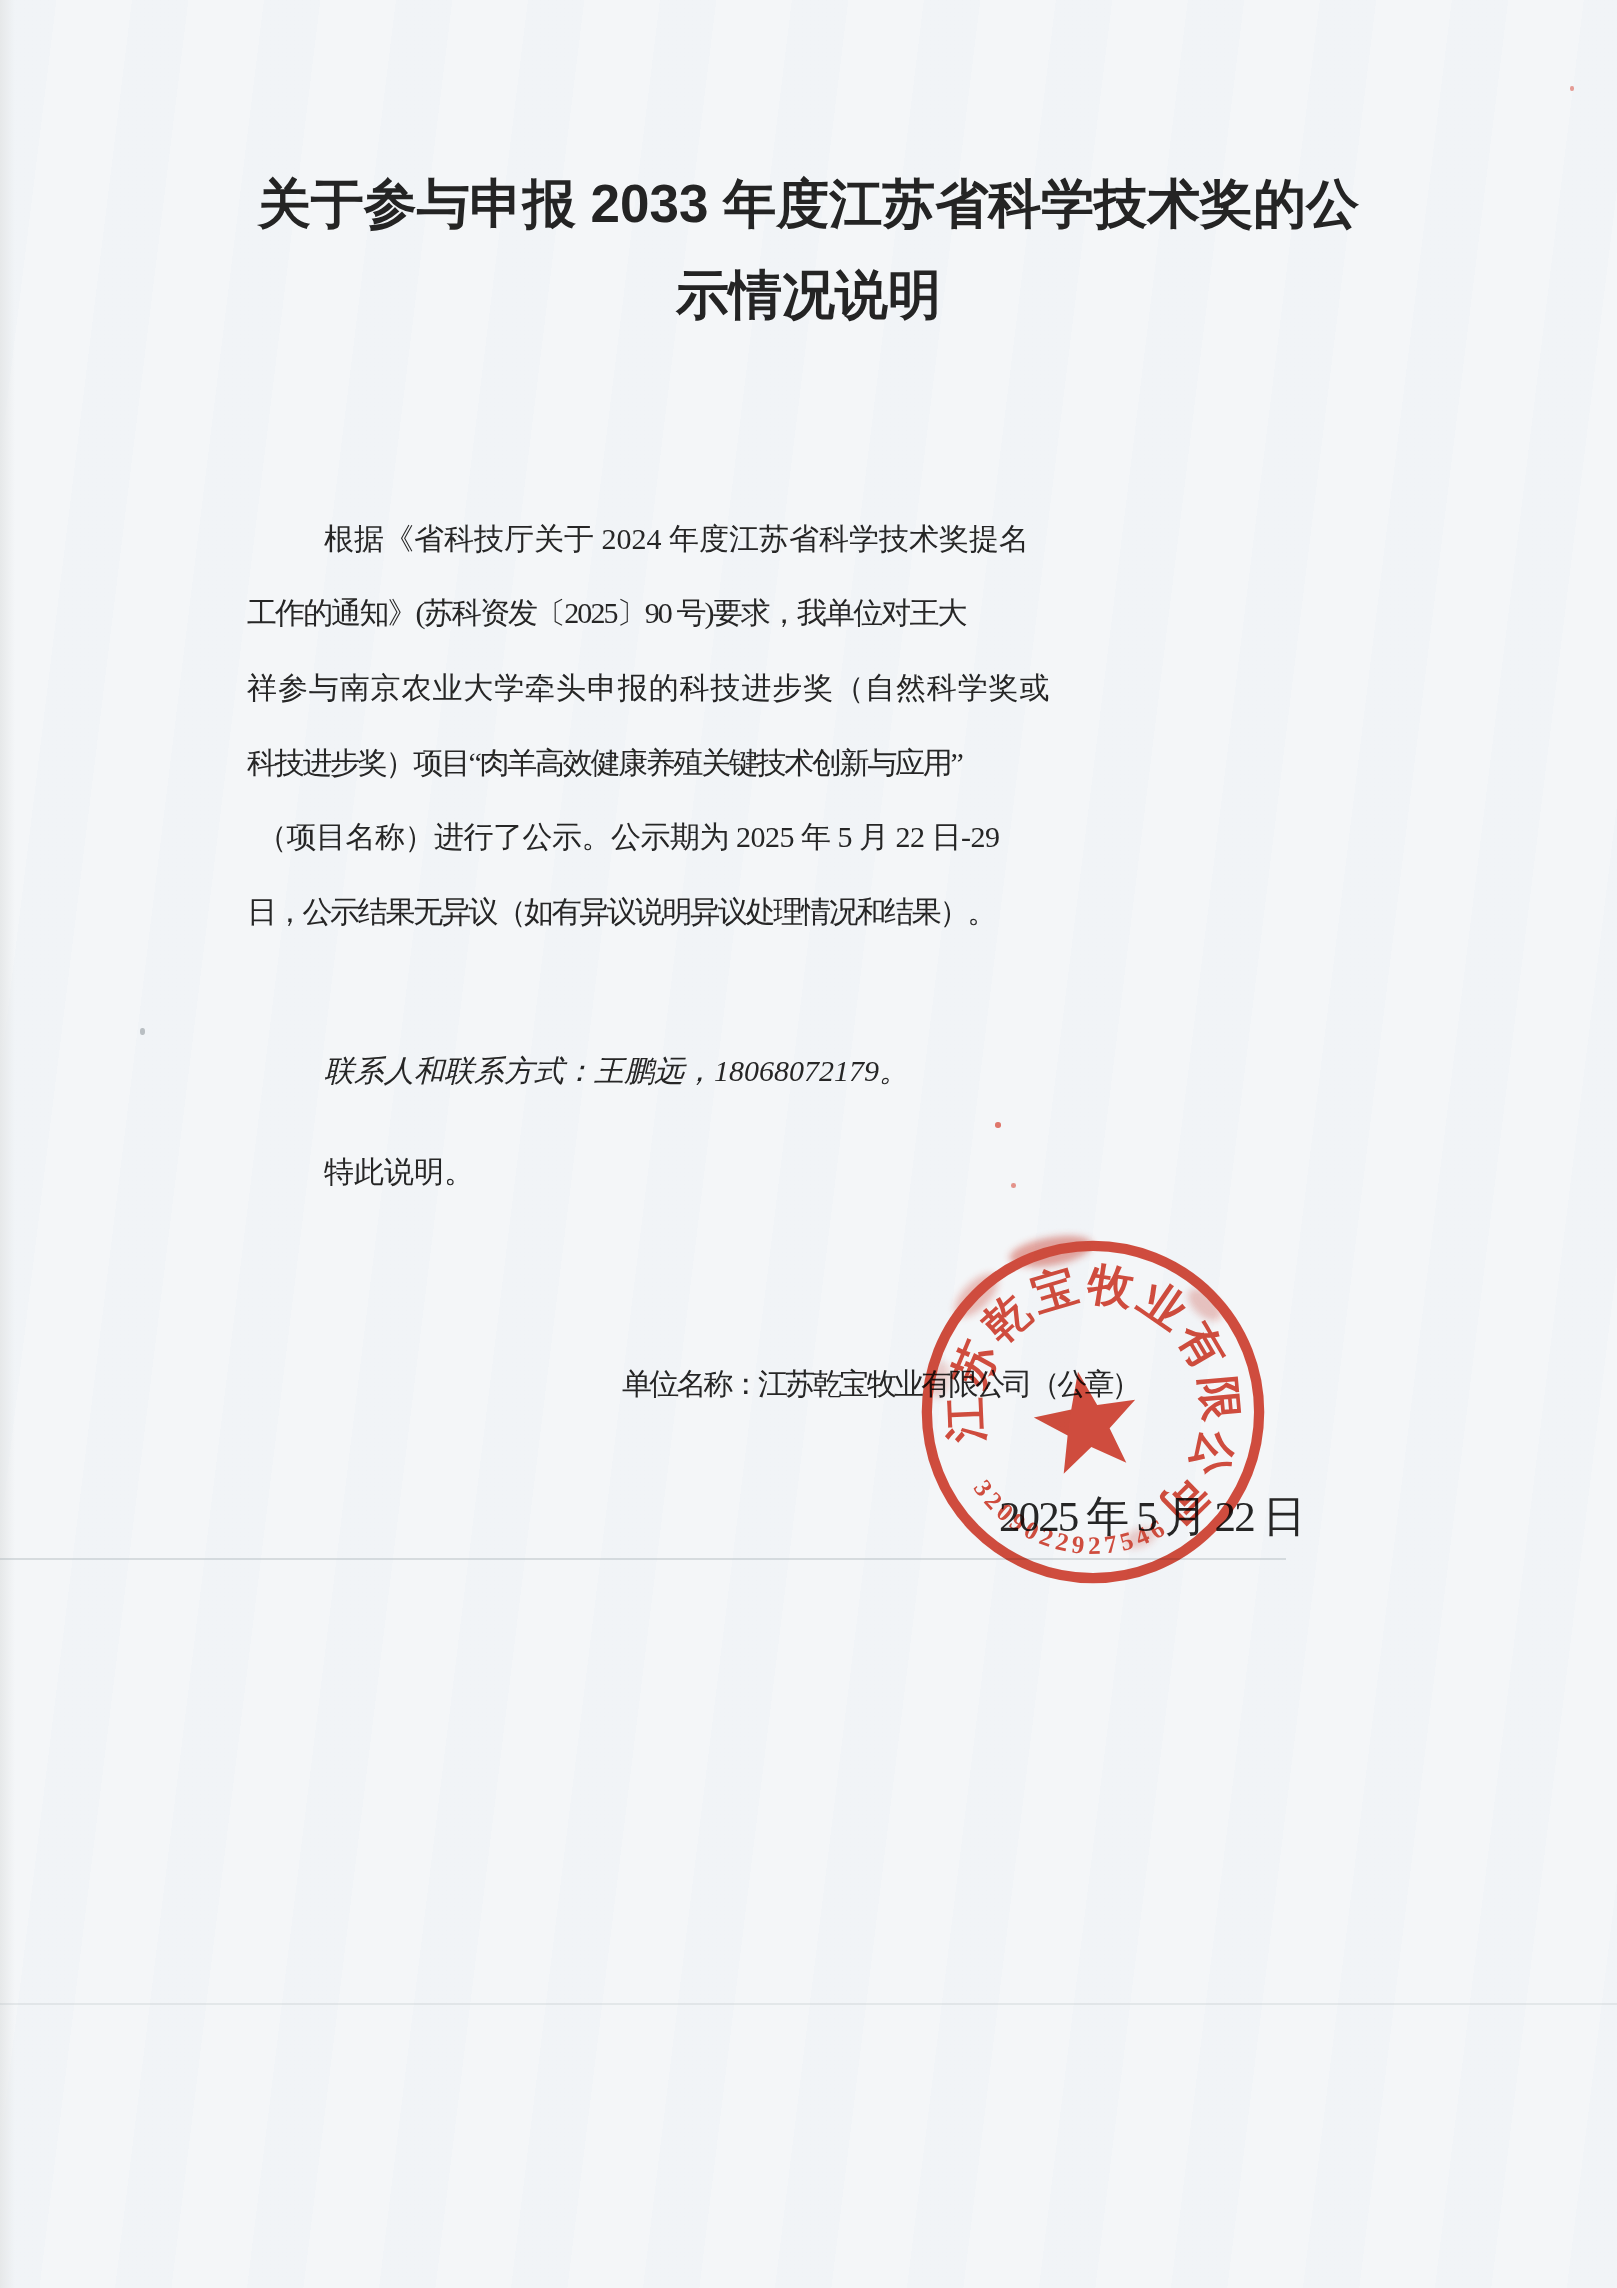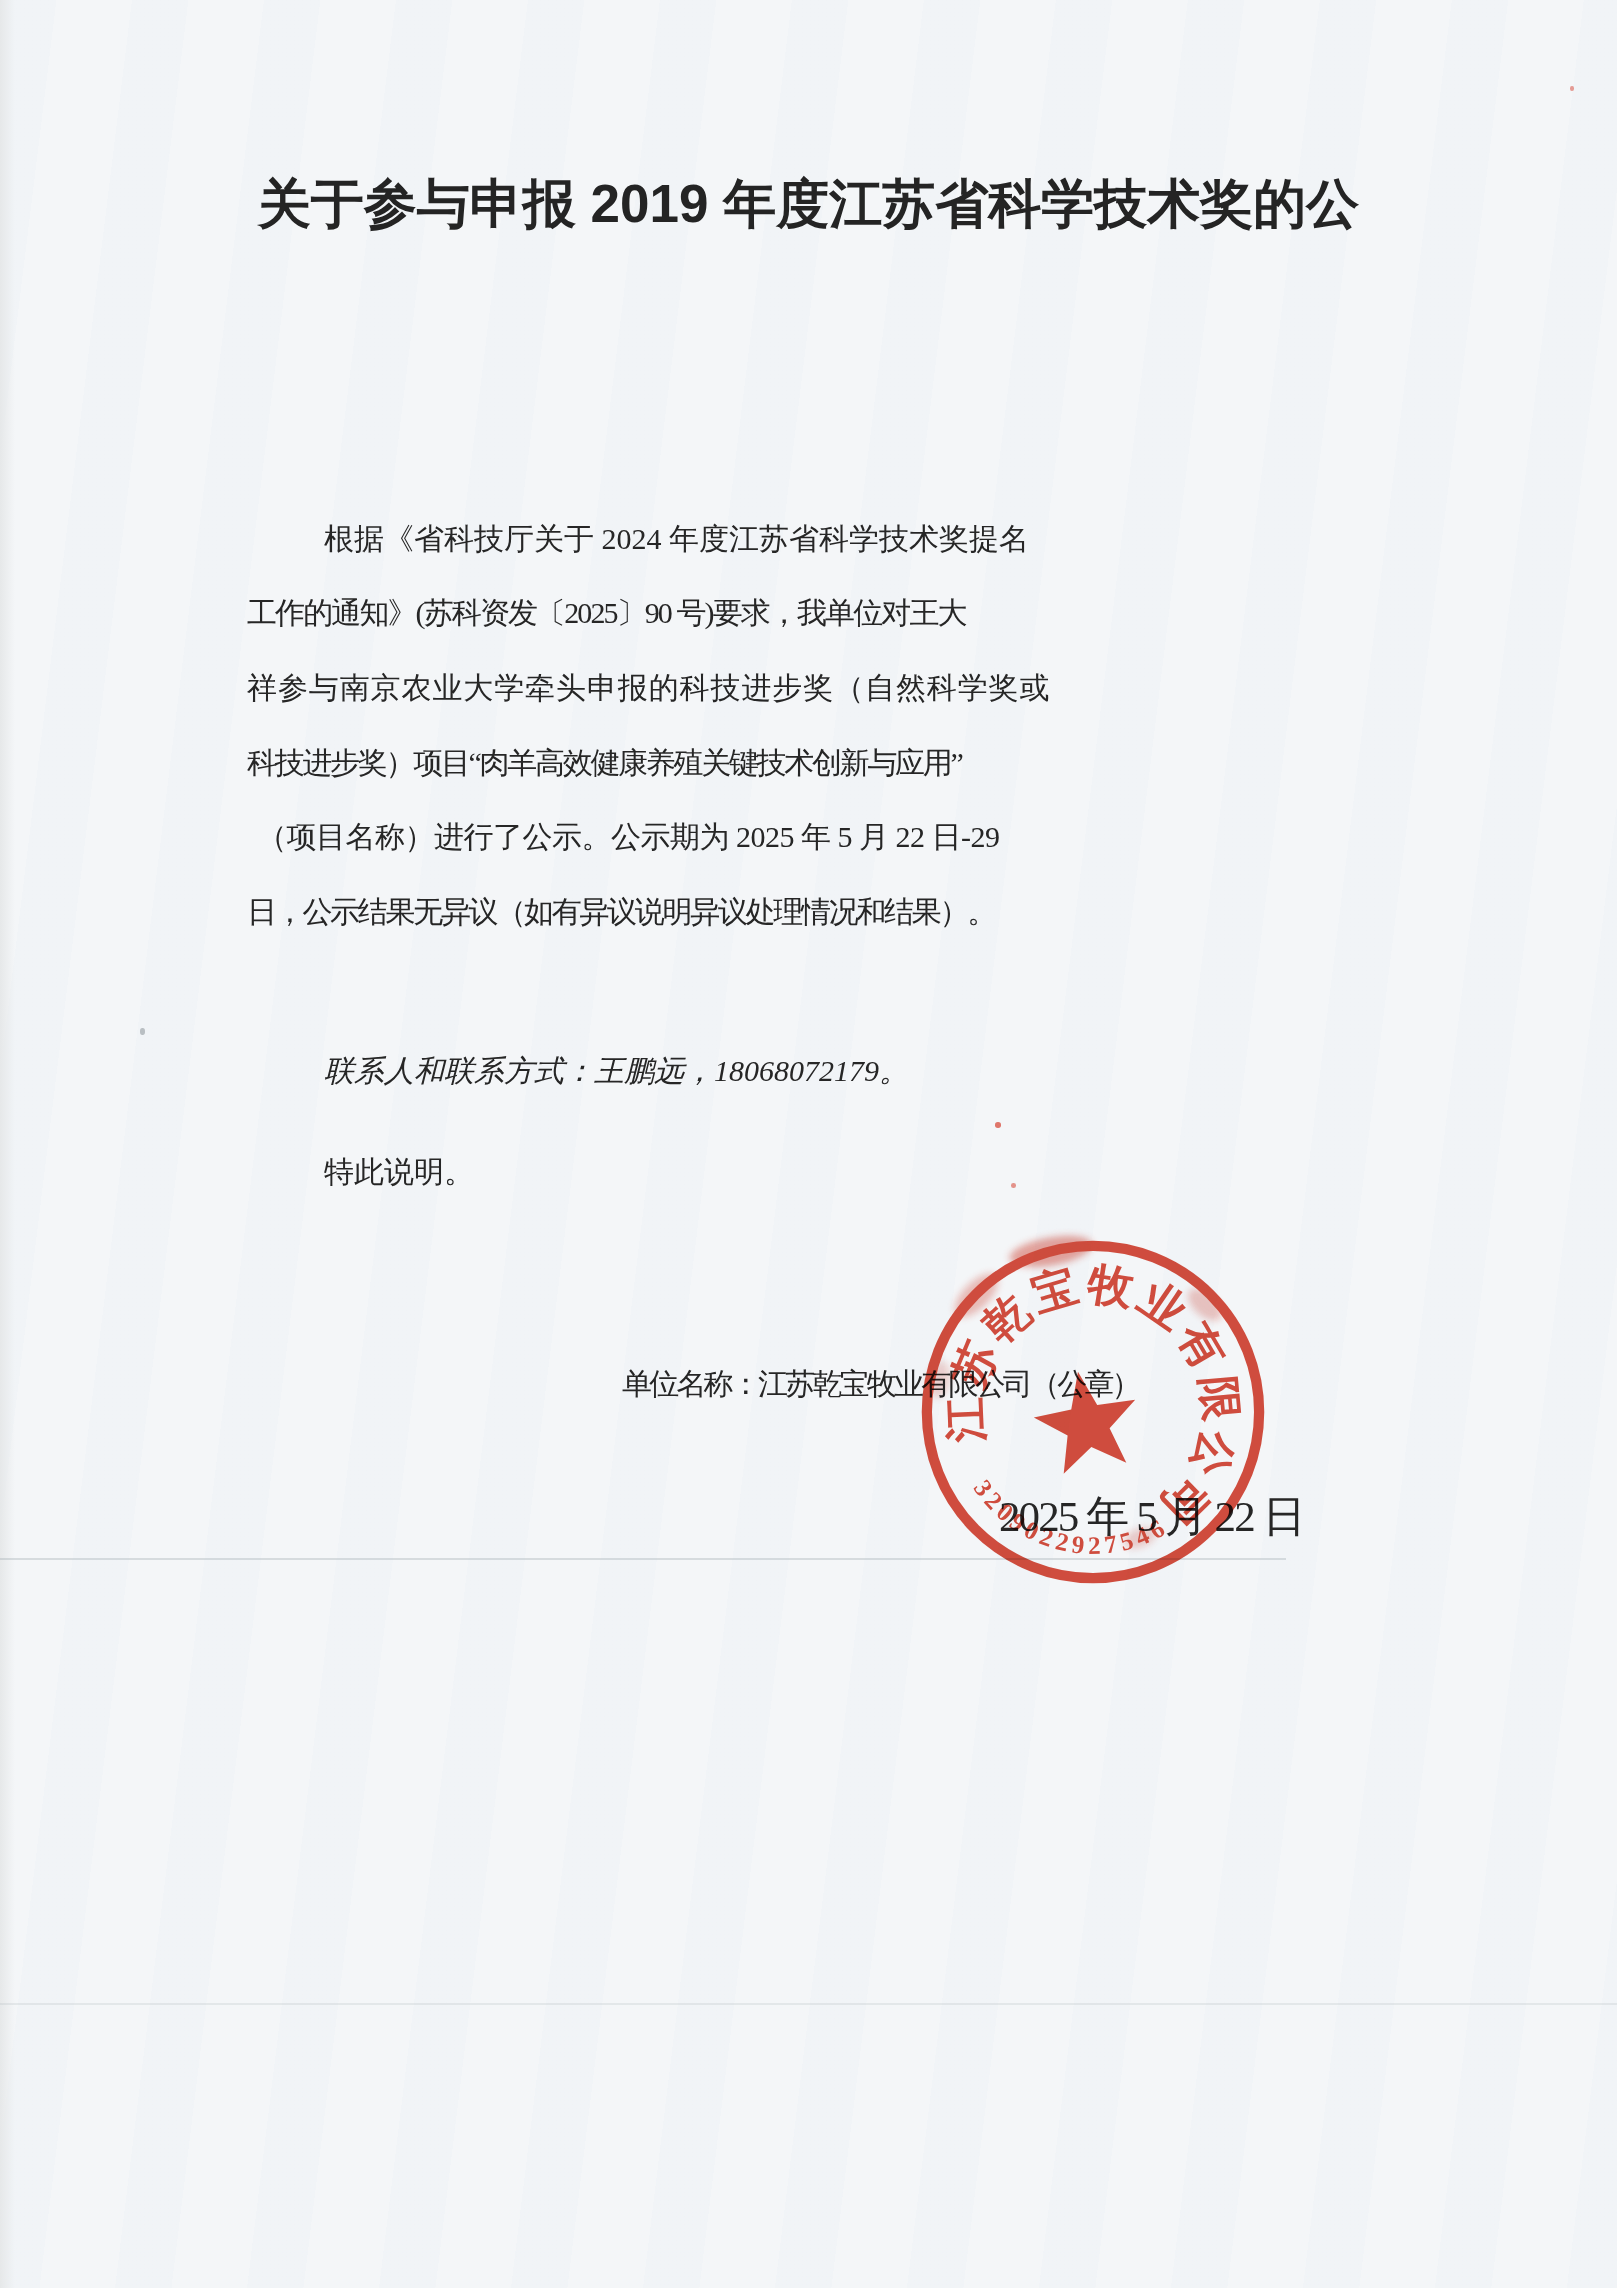--- a/index.html
+++ b/index.html
@@ -25,21 +25,22 @@
   .scan-line{position:absolute;pointer-events:none;}
   .speck{position:absolute;border-radius:50%;pointer-events:none;}
   .seal-svg{position:absolute;left:897px;top:1216px;mix-blend-mode:multiply;opacity:0.92;}
   .seal-text{font-family:"Liberation Serif","DejaVu Serif",serif;font-weight:700;}
 </style>
 </head>
 <body>
 
 <div class="page">
 
-  <div class="t title" style="top:177px;">关于参与申报 2019 年度江苏省科学技术奖的公</div>
+  <div class="t title" style="top:177px;">关于参与申报 2033 年度江苏省科学技术奖的公</div>
+  <div class="t title" style="top:268px;">示情况说明</div>
 
   <div class="t body-line" style="left:324px;top:524px;letter-spacing:0px;">根据《省科技厅关于 2024 年度江苏省科学技术奖提名</div>
   <div class="t body-line" style="left:247px;top:598px;letter-spacing:-1.9px;">工作的通知》(苏科资发〔2025〕90 号)要求，我单位对王大</div>
   <div class="t body-line" style="left:247px;top:673px;letter-spacing:0.9px;">祥参与南京农业大学牵头申报的科技进步奖（自然科学奖或</div>
   <div class="t body-line" style="left:247px;top:748px;letter-spacing:-2.3px;">科技进步奖）项目“肉羊高效健康养殖关键技术创新与应用”</div>
   <div class="t body-line" style="left:247px;top:822px;letter-spacing:-0.5px;margin-left:10px;">（项目名称）进行了公示。公示期为 2025 年 5 月 22 日-29</div>
   <div class="t body-line" style="left:247px;top:897px;letter-spacing:-2.3px;">日，公示结果无异议（如有异议说明异议处理情况和结果）。</div>
 
   <div class="t body-line" style="left:324px;top:1056px;font-style:italic;">联系人和联系方式：王鹏远，18068072179。</div>
 

